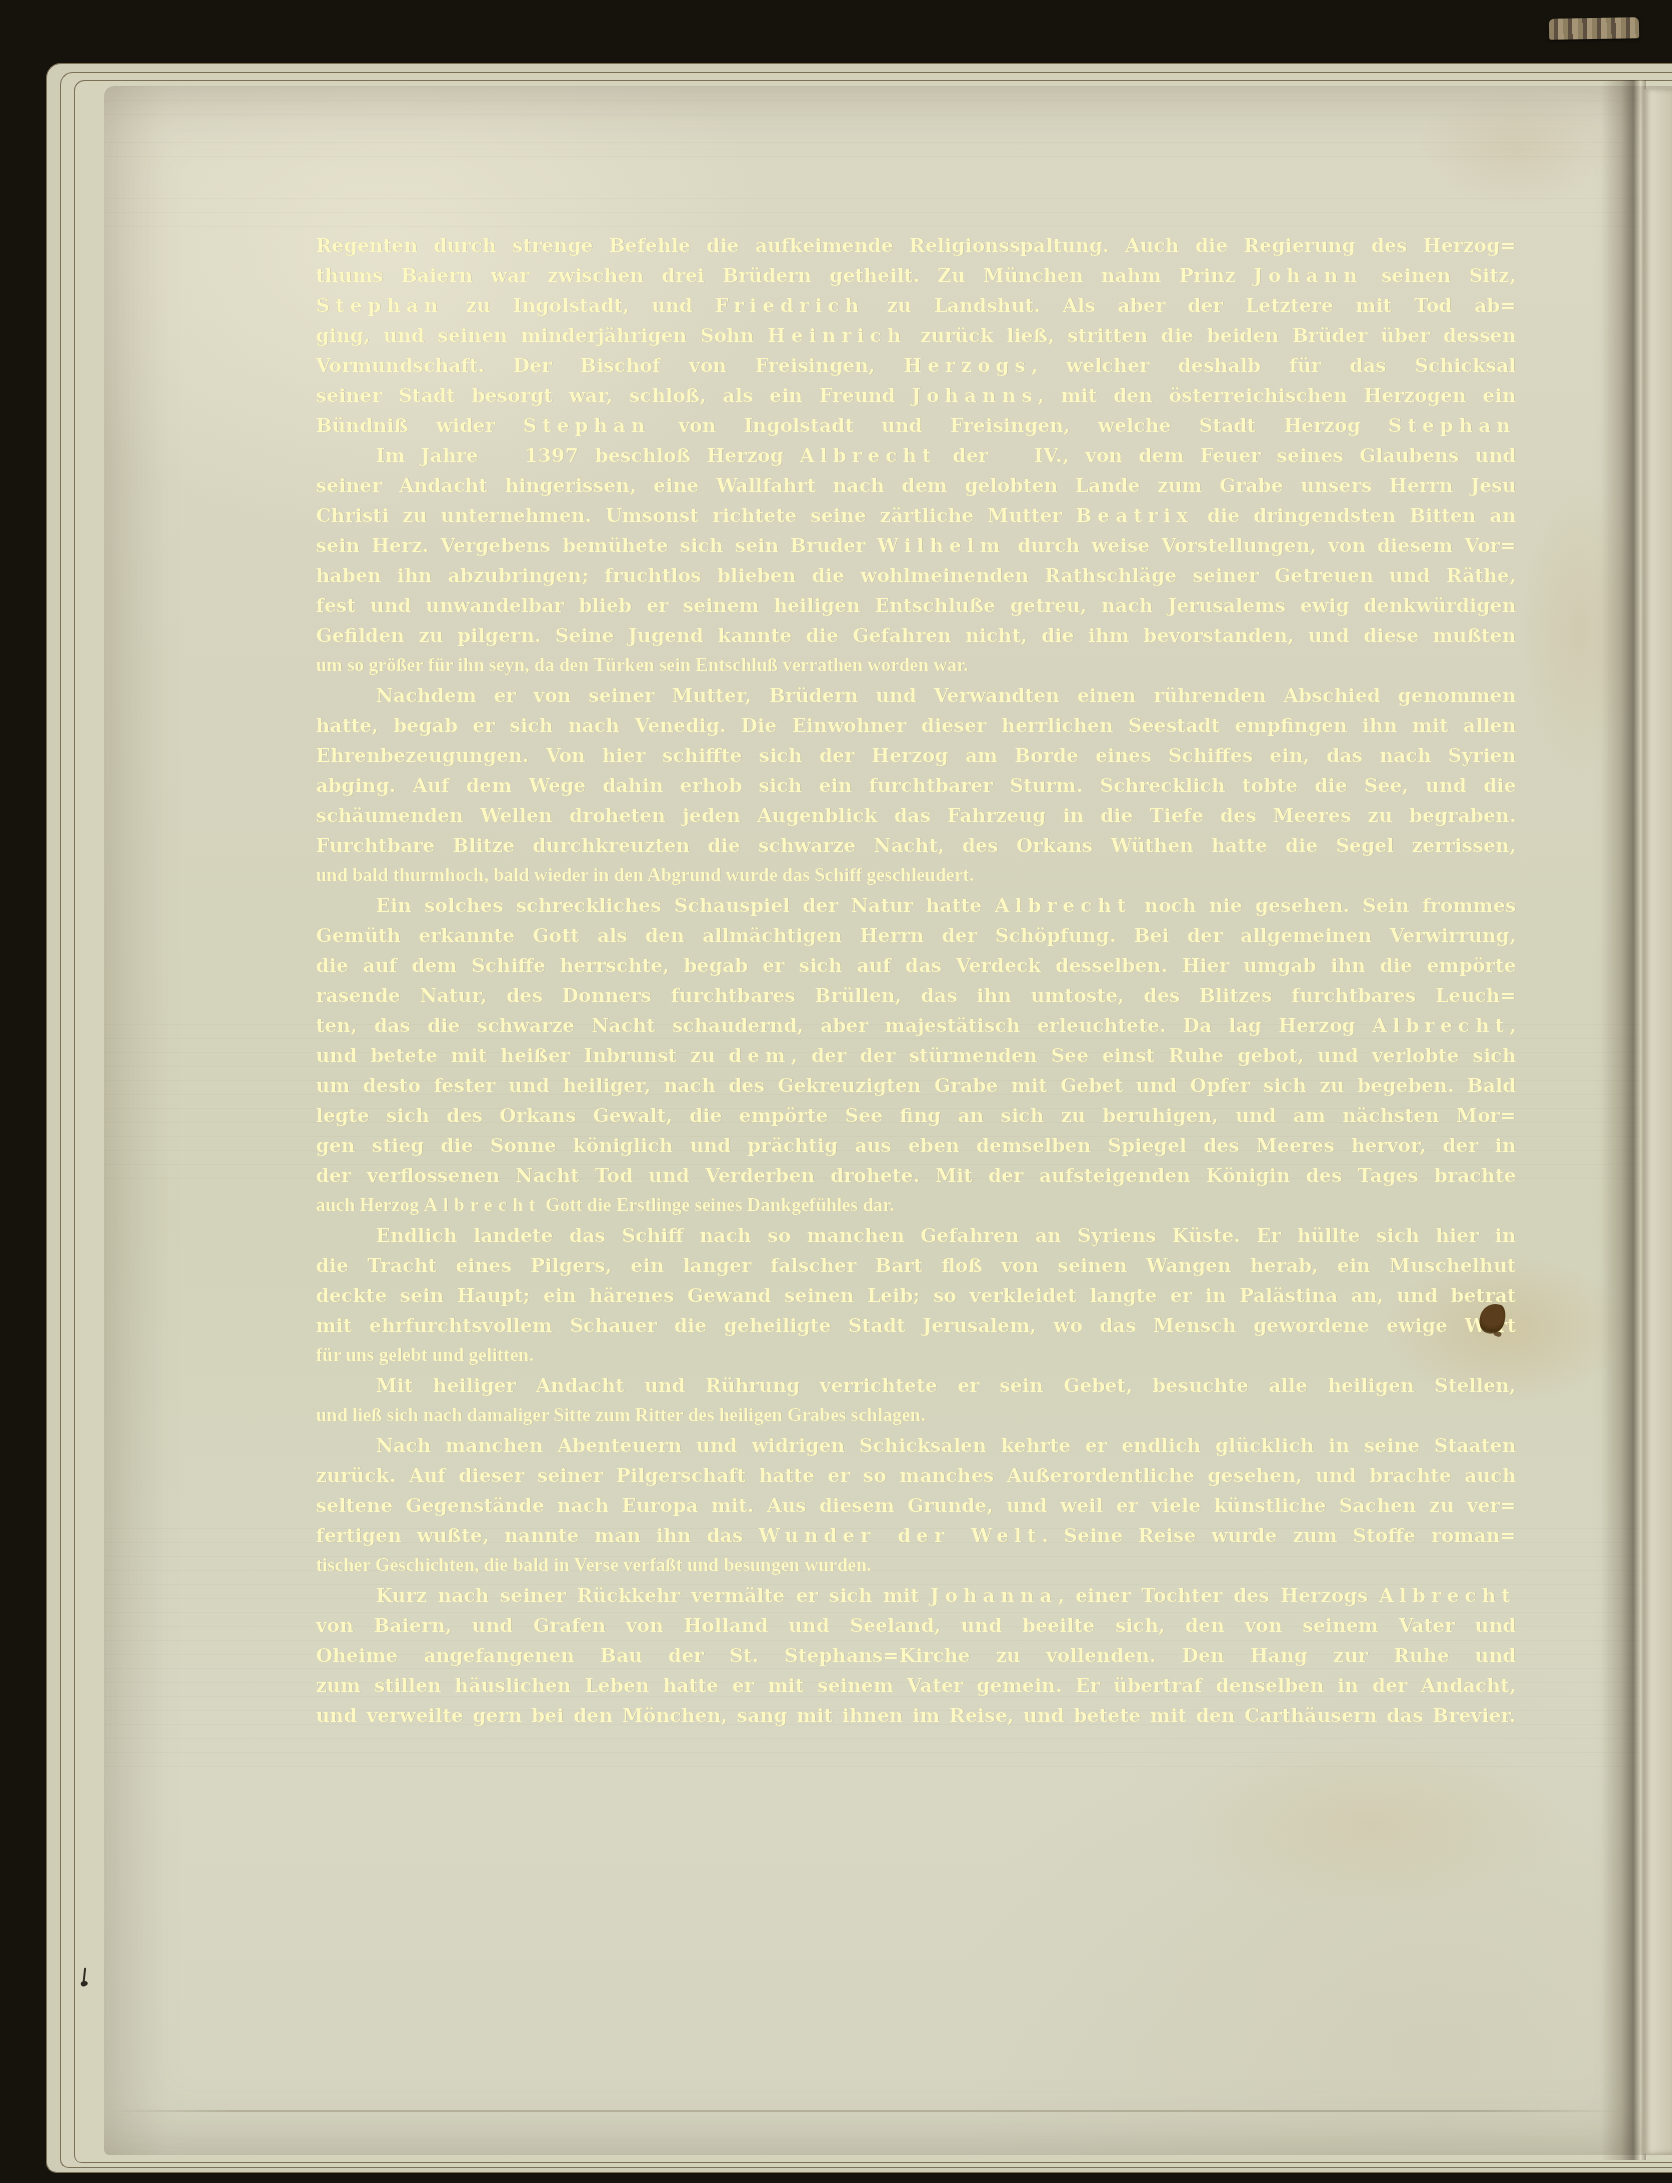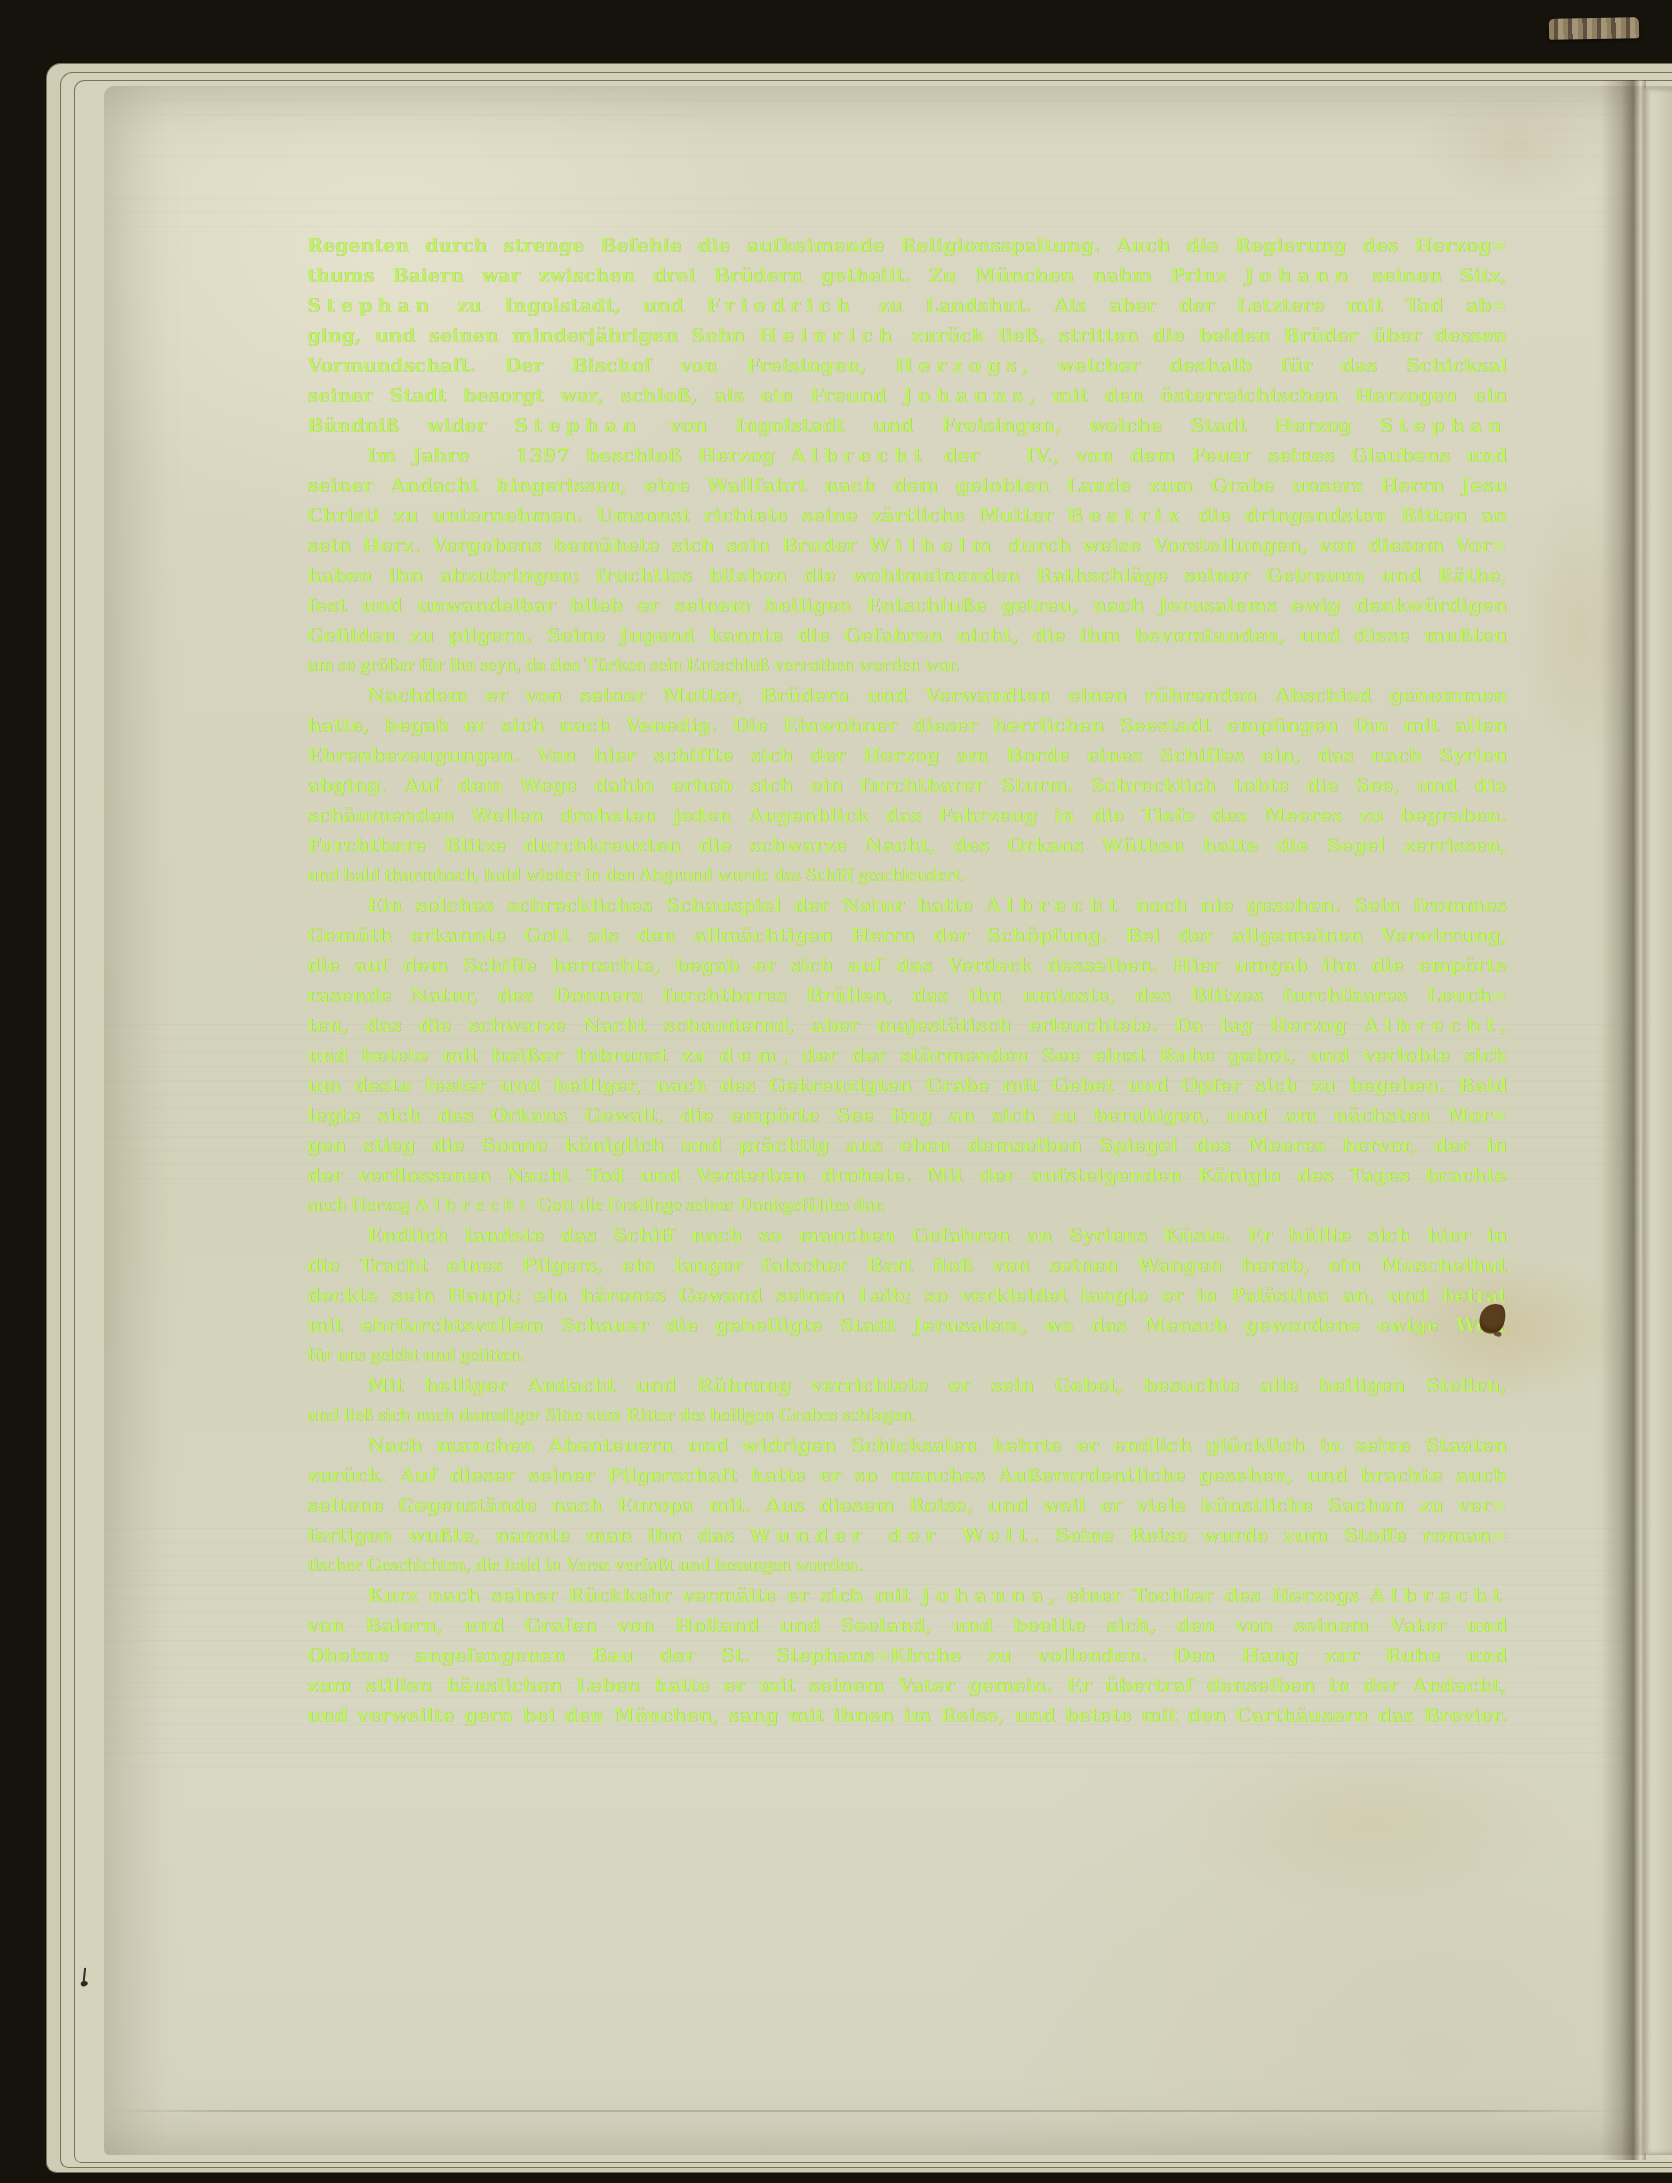--- a/index.html
+++ b/index.html
@@ -42,22 +42,22 @@
     background:linear-gradient(90deg, rgba(90,80,60,0) 0%, rgba(95,85,62,.28) 45%, rgba(55,47,33,.5) 72%, rgba(230,225,200,.25) 88%, rgba(70,60,45,.35) 100%);
   }
   
   .facing{
     position:absolute;left:1643px;top:89px;width:29px;bottom:29px;
     background:linear-gradient(90deg,#e0dcc7 0%,#d8d4bf 40%,#c9c5ae 100%);
     box-shadow:inset 4.3px 0 5.3px rgba(80,70,50,.35);
   }
   
   .text-block{
-    position:absolute;left:307px;top:230px;width:1200px;
-    color:#bef264;font-size:19px;font-weight:bold;line-height:30px;
+    position:absolute;left:316px;top:230px;width:1200px;
+    color:#fef9c3;font-size:19px;font-weight:bold;line-height:30px;
     text-shadow:0.2px 0.2px 0 rgba(47,42,32,.35);
   }
   .line{text-align:justify;text-align-last:justify;white-space:normal;}
   .line.short{text-align-last:left;font-family:Liberation Serif, serif;}
   .line.indent{text-indent:60px;}
   .sperr{letter-spacing:.30em;}
   .antiqua{font-weight:bold;letter-spacing:.02em;margin-left:30px;}
   
   .stain{position:absolute;pointer-events:none;border-radius:50%;}
   .stain.s1{left:1383px;top:1255px;width:245px;height:149px;background:radial-gradient(closest-side,rgba(184,143,62,.20),rgba(184,143,62,0));}
@@ -149,21 +149,21 @@
       <div class="line">mit ehrfurchtsvollem Schauer die geheiligte Stadt Jerusalem, wo das Mensch gewordene ewige Wort</div>
       <div class="line short">für uns gelebt und gelitten.</div>
     </div>
     <div class="para">
       <div class="line indent">Mit heiliger Andacht und Rührung verrichtete er sein Gebet, besuchte alle heiligen Stellen,</div>
       <div class="line short">und ließ sich nach damaliger Sitte zum Ritter des heiligen Grabes schlagen.</div>
     </div>
     <div class="para">
       <div class="line indent">Nach manchen Abenteuern und widrigen Schicksalen kehrte er endlich glücklich in seine Staaten</div>
       <div class="line">zurück. Auf dieser seiner Pilgerschaft hatte er so manches Außerordentliche gesehen, und brachte auch</div>
-      <div class="line">seltene Gegenstände nach Europa mit. Aus diesem Reise, und weil er viele künstliche Sachen zu ver=</div>
+      <div class="line">seltene Gegenstände nach Europa mit. Aus diesem Grunde, und weil er viele künstliche Sachen zu ver=</div>
       <div class="line">fertigen wußte, nannte man ihn das <span class="sperr">Wunder der Welt</span>. Seine Reise wurde zum Stoffe roman=</div>
       <div class="line short">tischer Geschichten, die bald in Verse verfaßt und besungen wurden.</div>
     </div>
     <div class="para">
       <div class="line indent">Kurz nach seiner Rückkehr vermälte er sich mit <span class="sperr">Johanna</span>, einer Tochter des Herzogs <span class="sperr">Albrecht</span></div>
       <div class="line">von Baiern, und Grafen von Holland und Seeland, und beeilte sich, den von seinem Vater und</div>
       <div class="line">Oheime angefangenen Bau der St. Stephans=Kirche zu vollenden.  Den Hang zur Ruhe und</div>
       <div class="line">zum stillen häuslichen Leben hatte er mit seinem Vater gemein. Er übertraf denselben in der Andacht,</div>
       <div class="line">und verweilte gern bei den Mönchen, sang mit ihnen im Reise, und betete mit den Carthäusern das Brevier.</div>
     </div>

